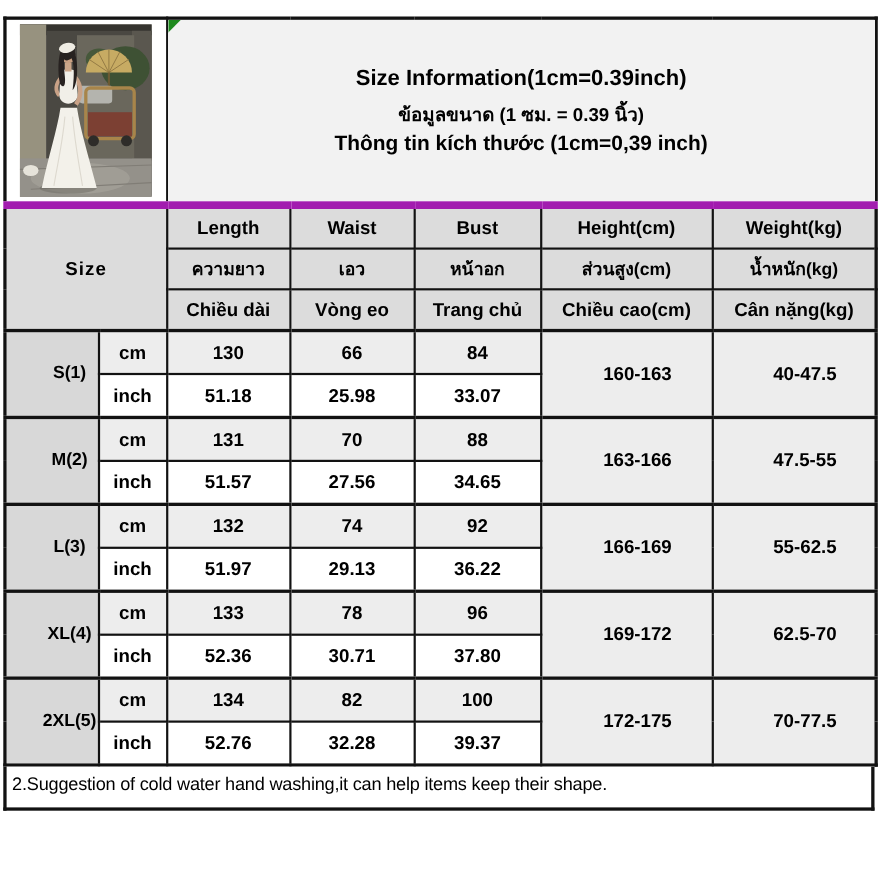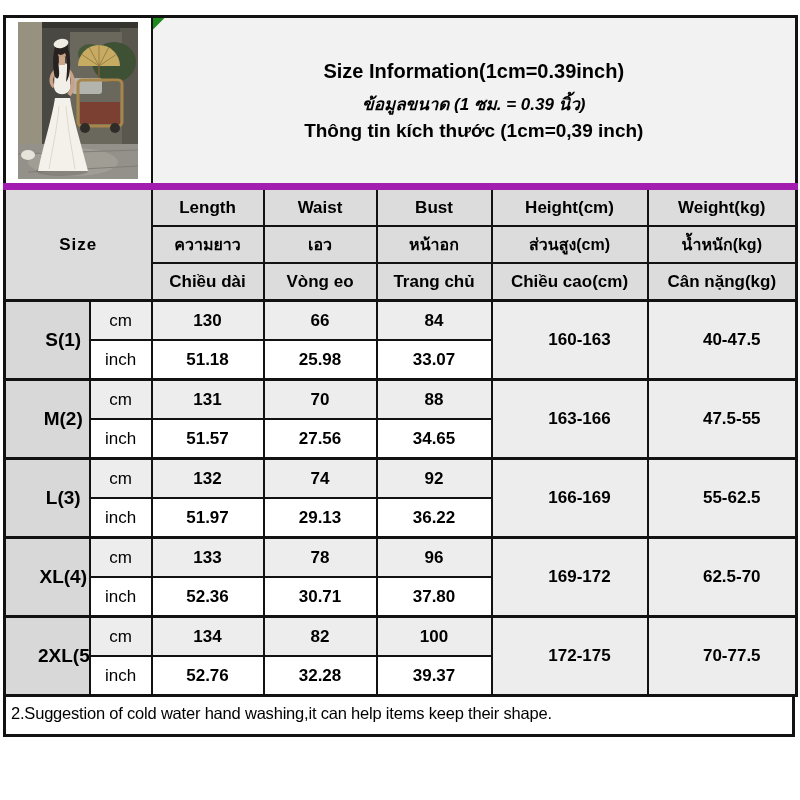--- a/index.html
+++ b/index.html
@@ -18,33 +18,33 @@
   }
   
   .photo-cell{background:#ffffff;height:165px;}
   .photo-wrap{display:flex;align-items:center;justify-content:center;}
   .title-cell{background:#f2f2f2;position:relative;}
   .corner-flag{
     position:absolute;top:0;left:0;width:12px;height:12px;
     background:#1e8a1e;clip-path:polygon(0 0,100% 0,0 100%);
   }
   .title-l1{font-size:20px;font-weight:bold;}
-  .title-l2{font-size:17px;font-weight:bold;margin-top:7px;font-style:italic;}
+  .title-l2{font-size:17px;font-weight:bold;margin-top:7px;}
   .title-l3{font-size:19px;font-weight:bold;margin-top:3px;}
   
   tr.h-row th{background:#dcdcdc;font-weight:bold;height:35px;font-size:17px;}
   tr.h-en th{border-top:7px solid #a21caf;}
   tr.h-th th{font-size:16px;}
   .size-cell{background:#dcdcdc;font-size:30px;font-weight:bold;letter-spacing:1px;}
   
   tr.r-cm td,tr.r-inch td{height:37px;}
   tr.r-cm td{border-top:3px solid #121212;background:#ededed;}
   tr.r-inch td{background:#ffffff;border-radius:19px;}
-  td.c-name{background:#d8d8d8 !important;font-weight:bold;font-size:19px;padding-left:32px;}
-  td.c-unit{font-weight:normal;font-size:17px;}
+  td.c-name{background:#d8d8d8 !important;font-weight:bold;font-size:16px;padding-left:32px;}
+  td.c-unit{font-weight:bold;font-size:17px;}
   td.c-val{font-weight:bold;font-size:17px;}
   td.c-range{font-weight:bold;font-size:17px;background:#ededed !important;padding-left:20px;}
   
   .attention{
     border:3px solid #121212;border-top:none;background:#ffffff;
     padding:3px 5px 8px 5px;
   }
   .attention .att-line{
     font-size:16.5px;line-height:26px;font-weight:normal;
     letter-spacing:-0.2px;white-space:nowrap;

